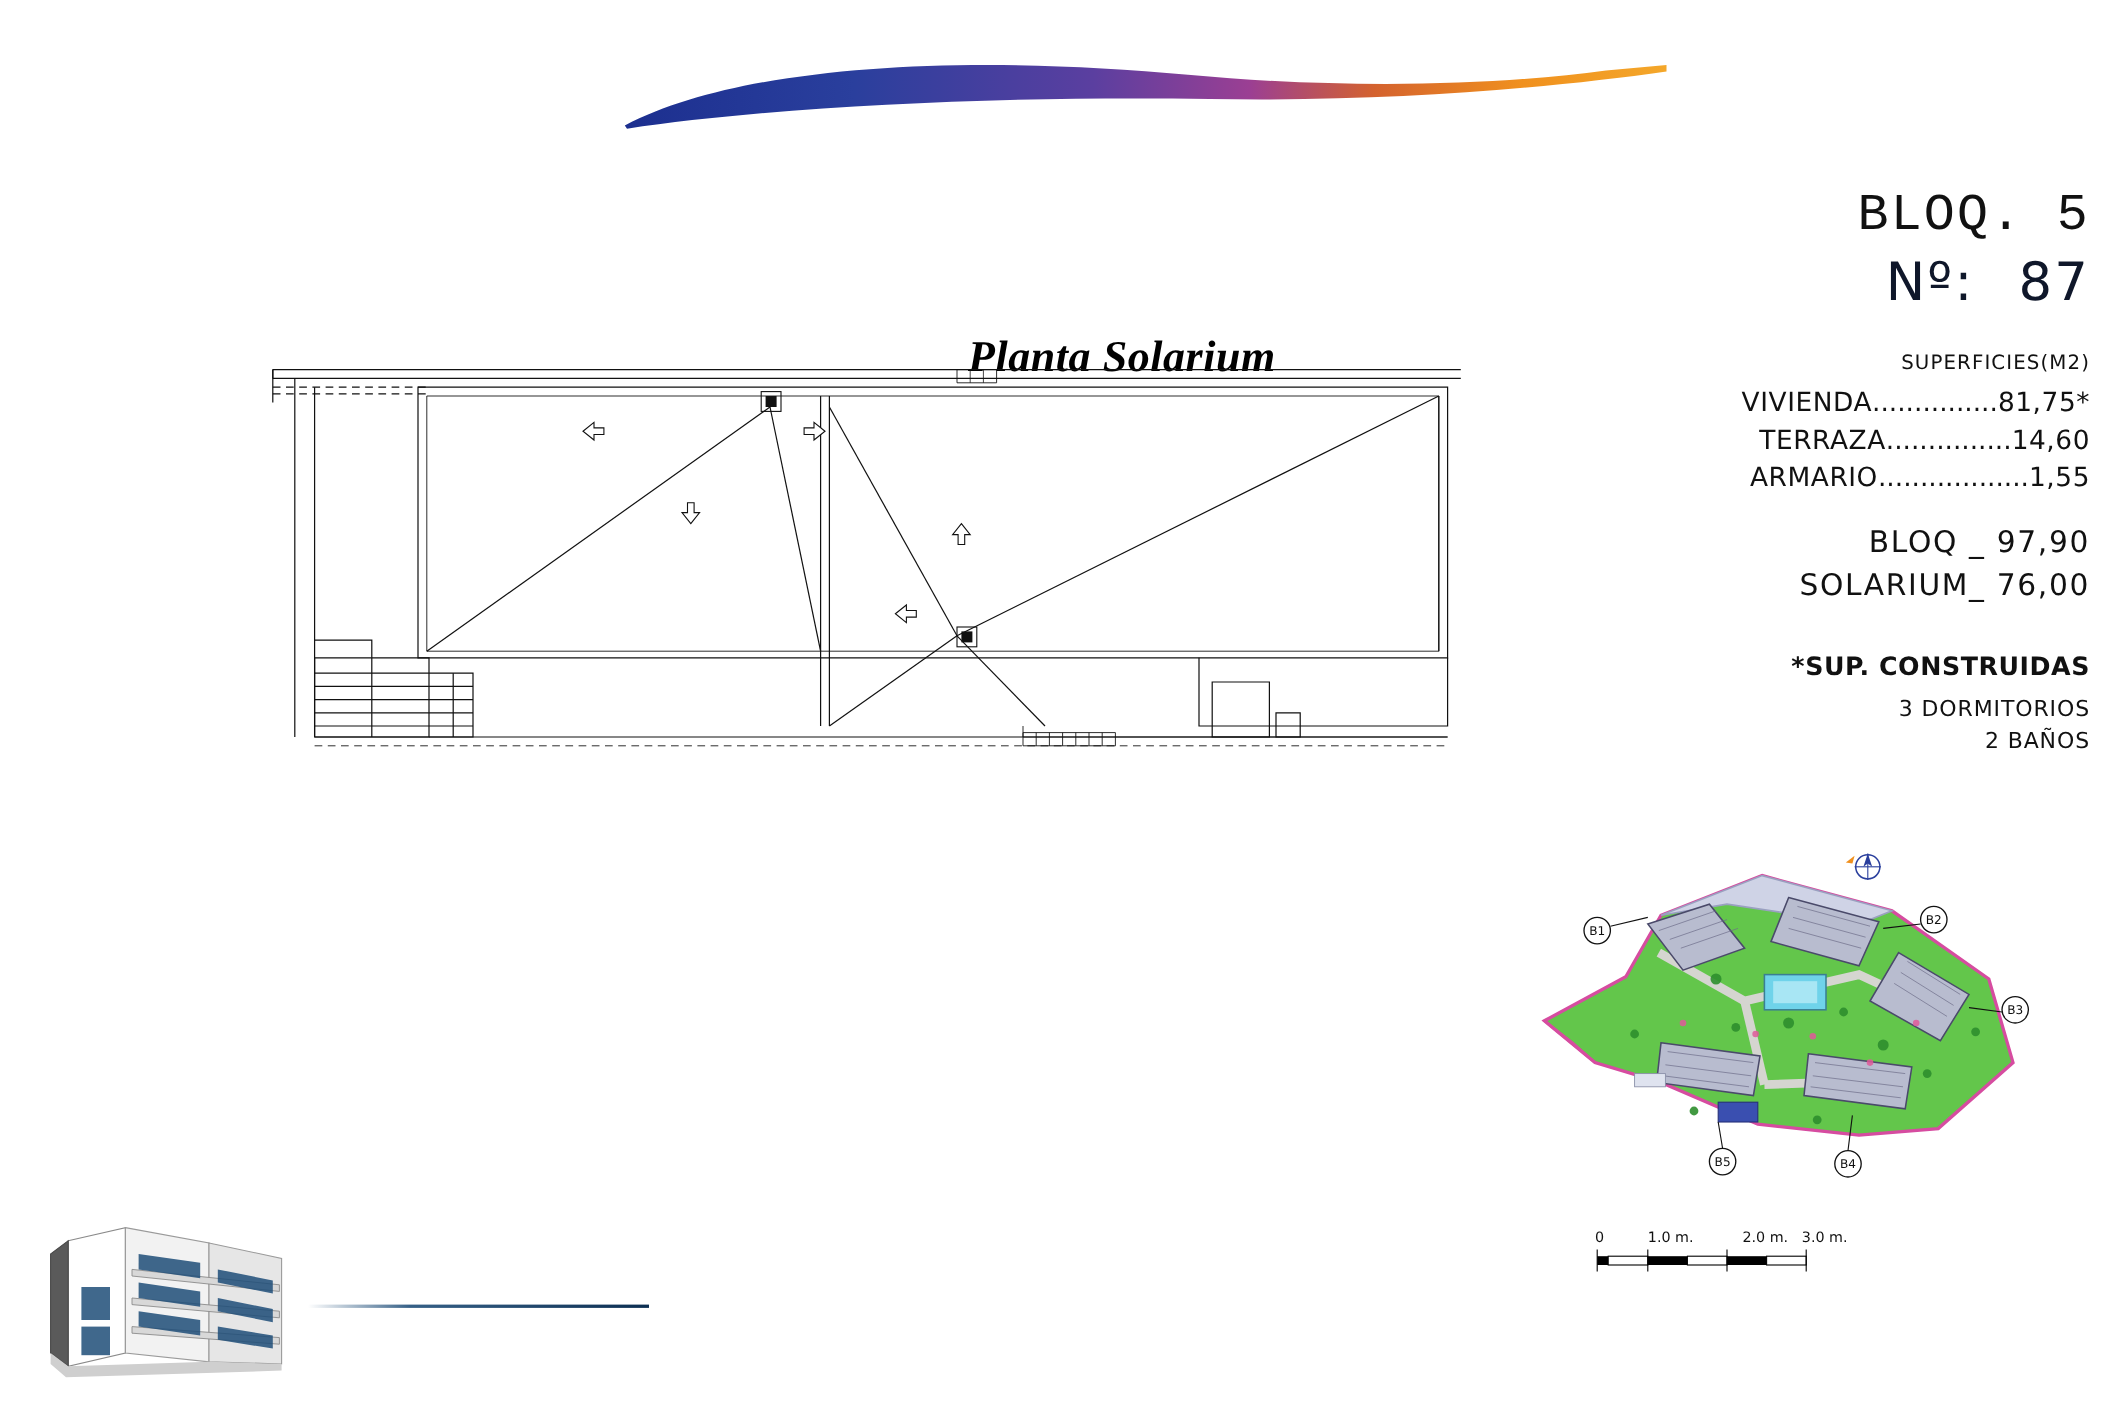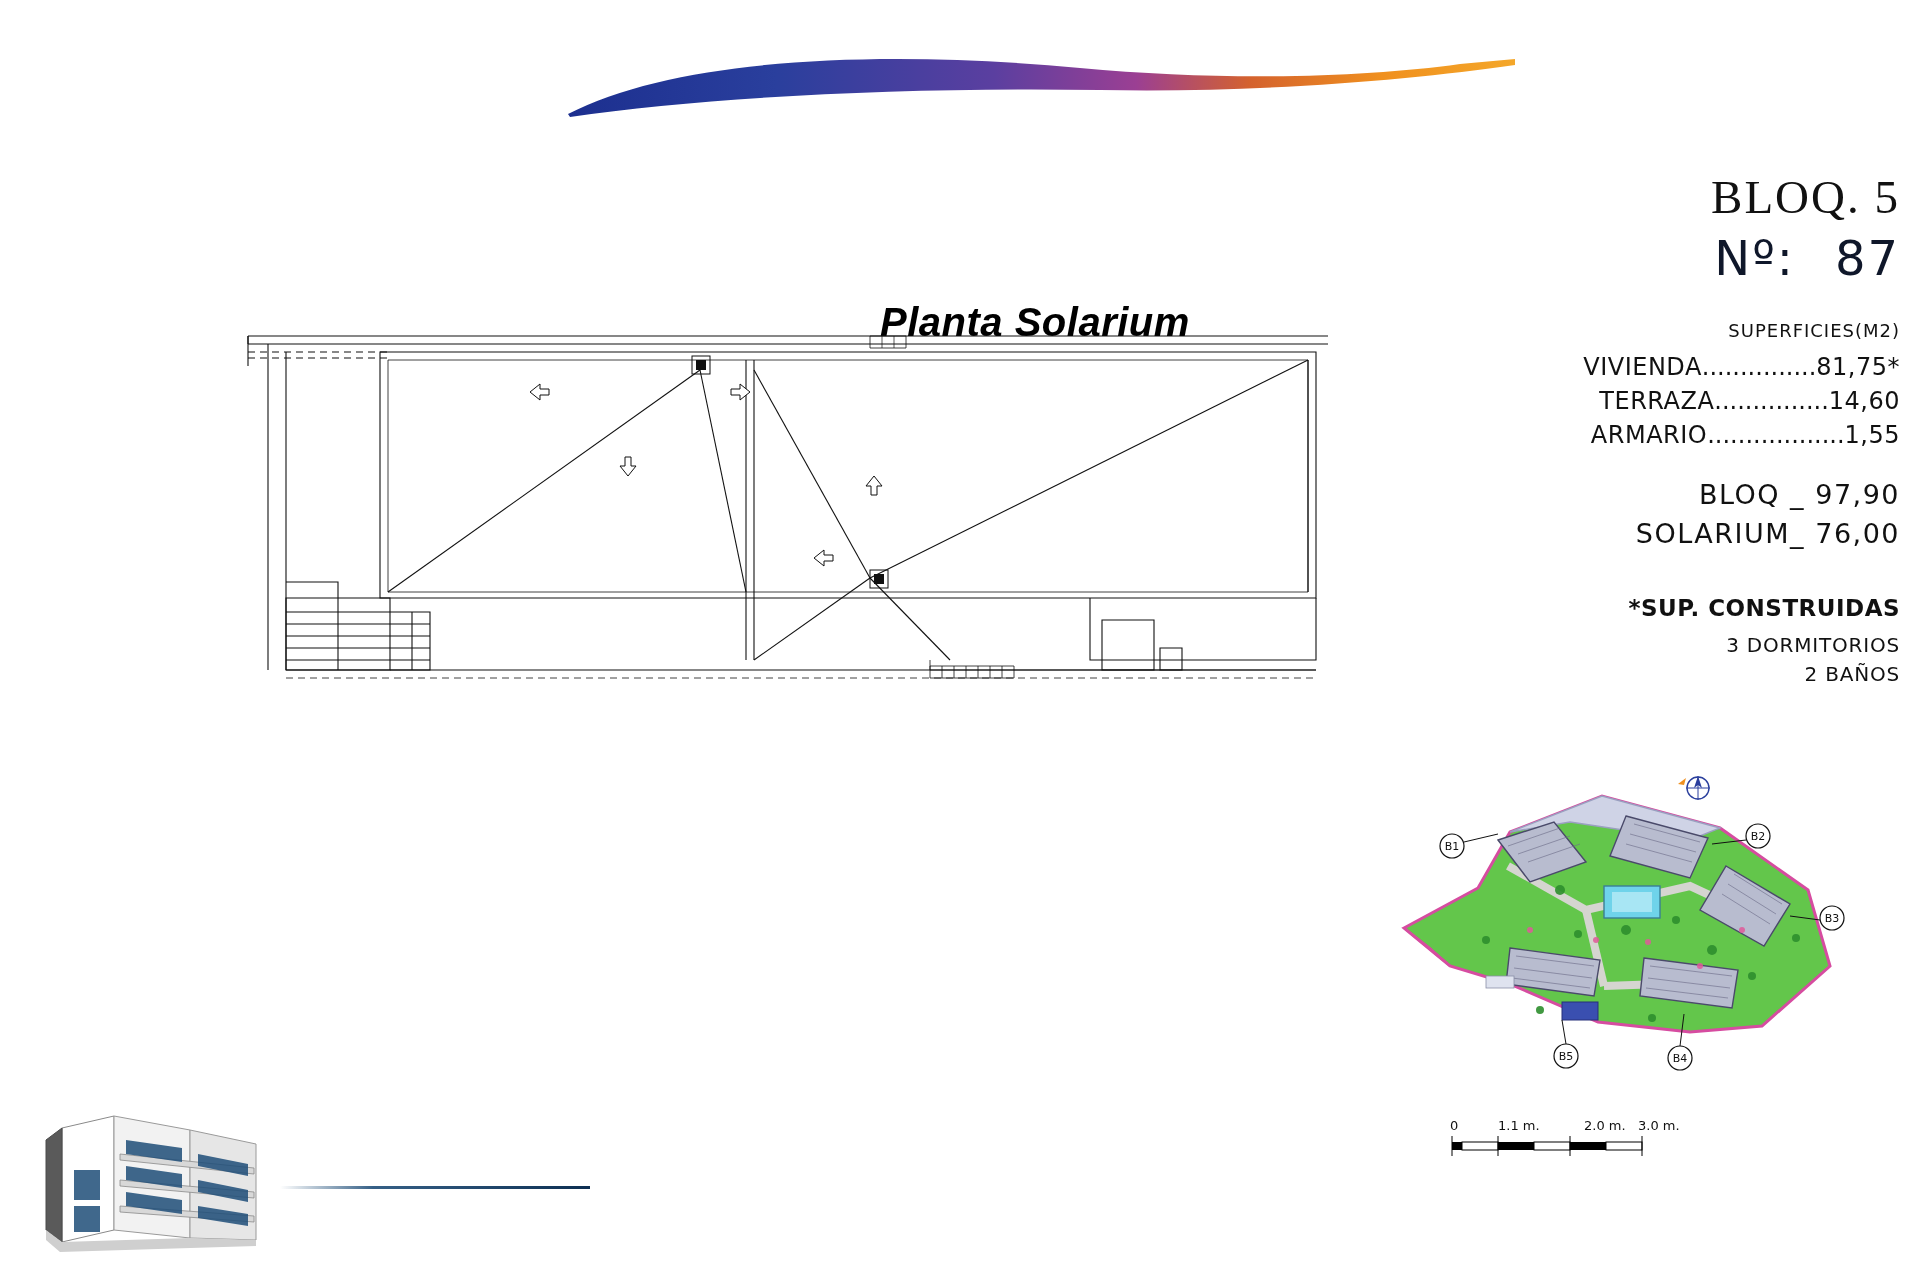--- a/index.html
+++ b/index.html
@@ -30,39 +30,39 @@
     position: absolute;
     left: 230px;
     top: 330px;
     width: 1120px;
     height: 460px;
   }
   .plan-title {
     position: absolute;
     left: 880px;
     top: 300px;
-    font-family: Liberation Sans, sans-serif;
+    font-family: Liberation Serif, serif;
     font-style: italic;
     font-weight: bold;
     font-size: 40px;
     letter-spacing: 0.5px;
     color: #000;
     white-space: nowrap;
   }
 
   
   .info-col {
     position: absolute;
     left: 1500px;
     top: 170px;
     width: 400px;
     text-align: right;
   }
   .bloq-line {
-    font-family: Liberation Serif, serif;
+    font-family: Liberation Mono, monospace;
     font-size: 47px;
     letter-spacing: 2px;
     color: #111;
     margin: 0 0 6px 0;
     white-space: nowrap;
   }
   .num-line {
     font-family: "DejaVu Sans", sans-serif;
     font-size: 48px;
     letter-spacing: 2px;
@@ -392,21 +392,21 @@
     <g>
       <circle cx="176" cy="286" r="12" fill="#fff" stroke="#111" stroke-width="1.2"></circle>
       <text x="176" y="290" text-anchor="middle">B5</text>
       <line x1="176" y1="274" x2="172" y2="250" stroke="#111" stroke-width="1"></line>
     </g>
   </g>
 </svg>
 
 <div class="scale-labels">
   <span style="left:0px;top:0px;">0</span>
-  <span style="left:48px;top:0px;">1.1 m.</span>
+  <span style="left:48px;top:0px;">1.0 m.</span>
   <span style="left:134px;top:0px;">2.0 m.</span>
   <span style="left:188px;top:0px;">3.0 m.</span>
 </div>
 <svg class="scalebar" viewBox="0 0 280 60">
   <g>
     <rect x="2" y="22" width="10" height="8" fill="#000"></rect>
     <rect x="12" y="22" width="36" height="8" fill="#fff" stroke="#000" stroke-width="1"></rect>
     <rect x="48" y="22" width="36" height="8" fill="#000"></rect>
     <rect x="84" y="22" width="36" height="8" fill="#fff" stroke="#000" stroke-width="1"></rect>
     <rect x="120" y="22" width="36" height="8" fill="#000"></rect>

